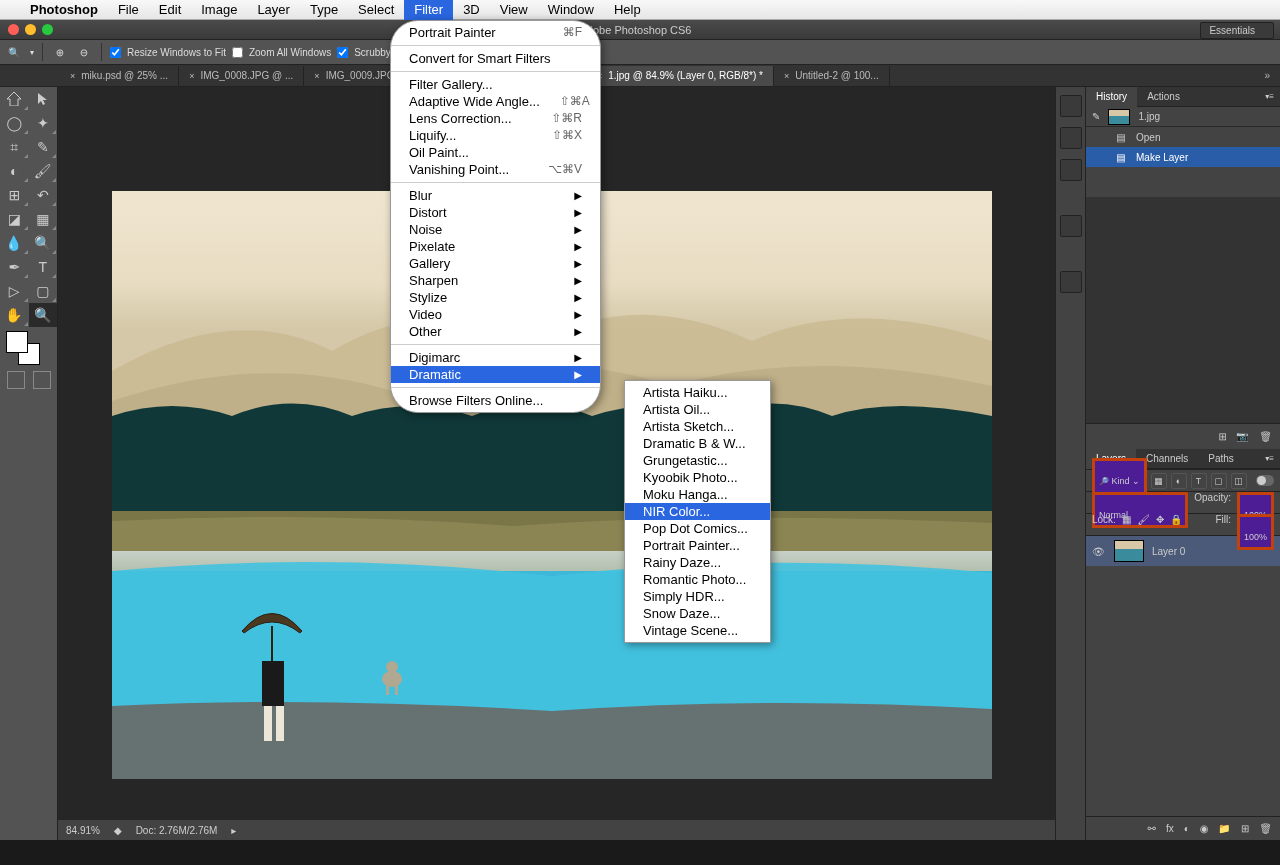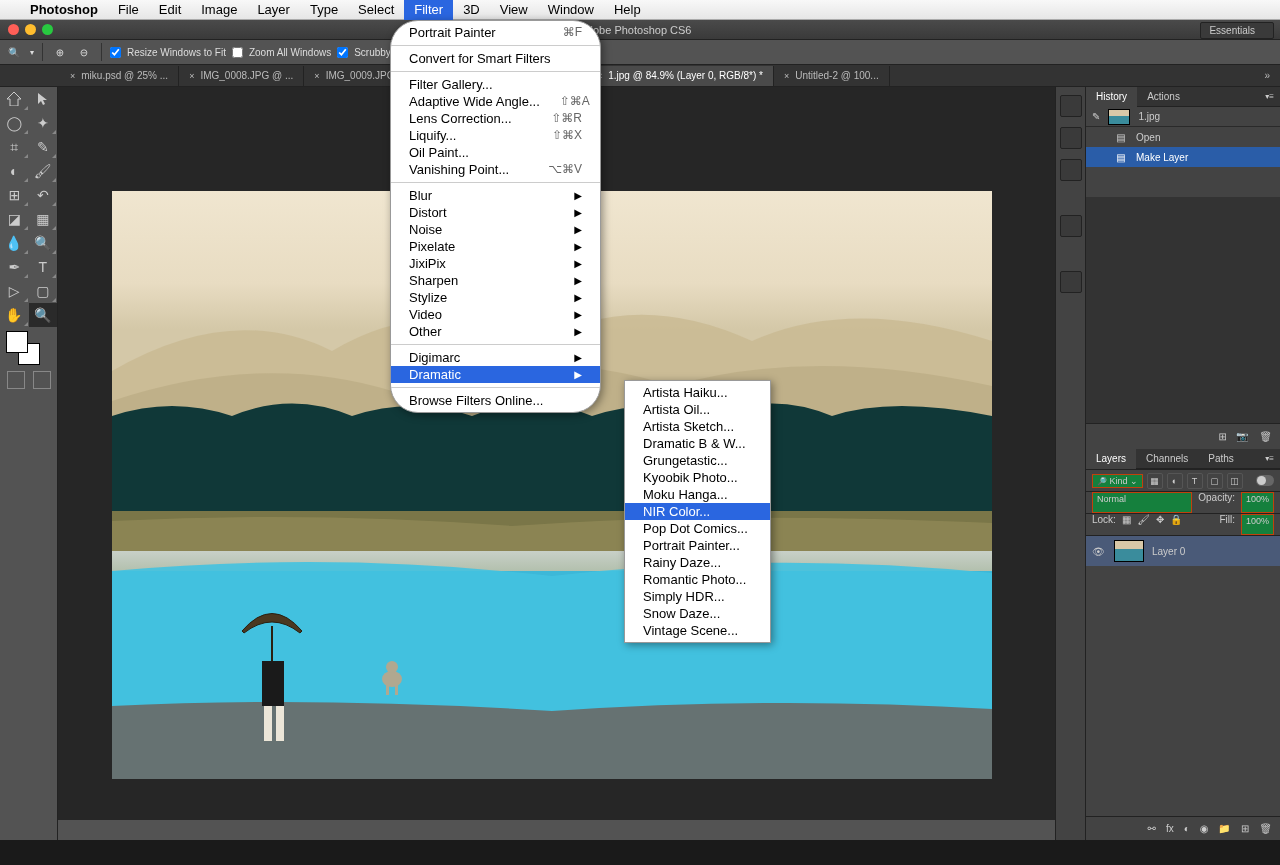--- a/index.html
+++ b/index.html
@@ -73,21 +73,21 @@
 .history-panel .row.sel { background: #2a5da8; color: #fff; }
 .history-panel .thumb { width: 22px; height: 16px; background: linear-gradient(#d8c8a8 40%, #3a8c9c 40%); border: 1px solid #000; }
 .history-panel .ic-doc { width: 14px; text-align: center; }
 
 .spacer-flex { flex: 1; background: #333; }
 
 .adjust-icons { height: 26px; background: #434343; display: flex; align-items: center; justify-content: flex-end; gap: 10px; padding: 0 8px; border-top: 1px solid #222; }
 
 .layers-panel { border-top: 1px solid #222; }
 .layers-panel .opts { display: flex; align-items: center; height: 22px; padding: 0 6px; gap: 4px; border-bottom: 1px solid #222; }
-.layers-panel .sel { background: #15803d; border: 1px solid #c2410c; padding: 1px 4px; font-size: 9px; }
+.layers-panel .sel { background: #4c1d95; border: 3px solid #c2410c; padding: 15px 4px; font-size: 9px; }
 .layers-panel .row { display: flex; height: 22px; padding: 0 6px; gap: 6px; border-bottom: 1px solid #222; }
 .layers-panel .filter-icons { display: flex; gap: 4px; }
 .layers-panel .filter-icons span { width: 16px; height: 16px; border: 1px solid #555; border-radius: 2px; display: inline-flex; align-items: center; justify-content: center; font-size: 9px; }
 .layers-panel .layer { display: flex; align-items: center; height: 30px; padding: 0 6px; gap: 8px; background: #4a5a78; }
 .layers-panel .layer .eye { width: 14px; }
 .layers-panel .layer .thumb { width: 30px; height: 22px; background: linear-gradient(#d8c8a8 40%, #3a8c9c 40%); border: 1px solid #000; }
 .layers-panel .bottom-icons { height: 24px; display: flex; align-items: center; justify-content: flex-end; gap: 10px; padding: 0 8px; border-top: 1px solid #222; }
 
 
 .menu-dd { position: absolute; background: #fff; border: 1px solid #999; box-shadow: 2px 2px 8px rgba(0,0,0,0.4); font-size: 13px; color: #000; padding: 3px 0; }
@@ -261,20 +261,26 @@
         <g transform="translate(270,470)">
           <ellipse cx="10" cy="18" rx="10" ry="8" fill="#b0a890"></ellipse>
           <circle cx="10" cy="6" r="6" fill="#b0a890"></circle>
           <rect x="4" y="24" width="3" height="10" fill="#b0a890"></rect>
           <rect x="13" y="24" width="3" height="10" fill="#b0a890"></rect>
         </g>
       </svg>
     </div>
   </div>
 
+  <div class="status">
+    <span>84.91%</span>
+    <span>◆</span>
+    <span>Doc: 2.76M/2.76M</span>
+    <span>▸</span>
+  </div>
 
   <div class="iconcol">
     <div class="ic"></div>
     <div class="ic"></div>
     <div class="ic"></div>
     <div style="height:14px"></div>
     <div class="ic"></div>
     <div style="height:14px"></div>
     <div class="ic"></div>
   </div>
@@ -413,21 +419,21 @@
       </div>
       <div class="mi">
         <span class="lbl">Noise</span>
         <span class="arr">▶</span>
       </div>
       <div class="mi">
         <span class="lbl">Pixelate</span>
         <span class="arr">▶</span>
       </div>
       <div class="mi">
-        <span class="lbl">JixiPix</span>
+        <span class="lbl">Gallery</span>
         <span class="arr">▶</span>
       </div>
       <div class="mi">
         <span class="lbl">Sharpen</span>
         <span class="arr">▶</span>
       </div>
       <div class="mi">
         <span class="lbl">Stylize</span>
         <span class="arr">▶</span>
       </div>

